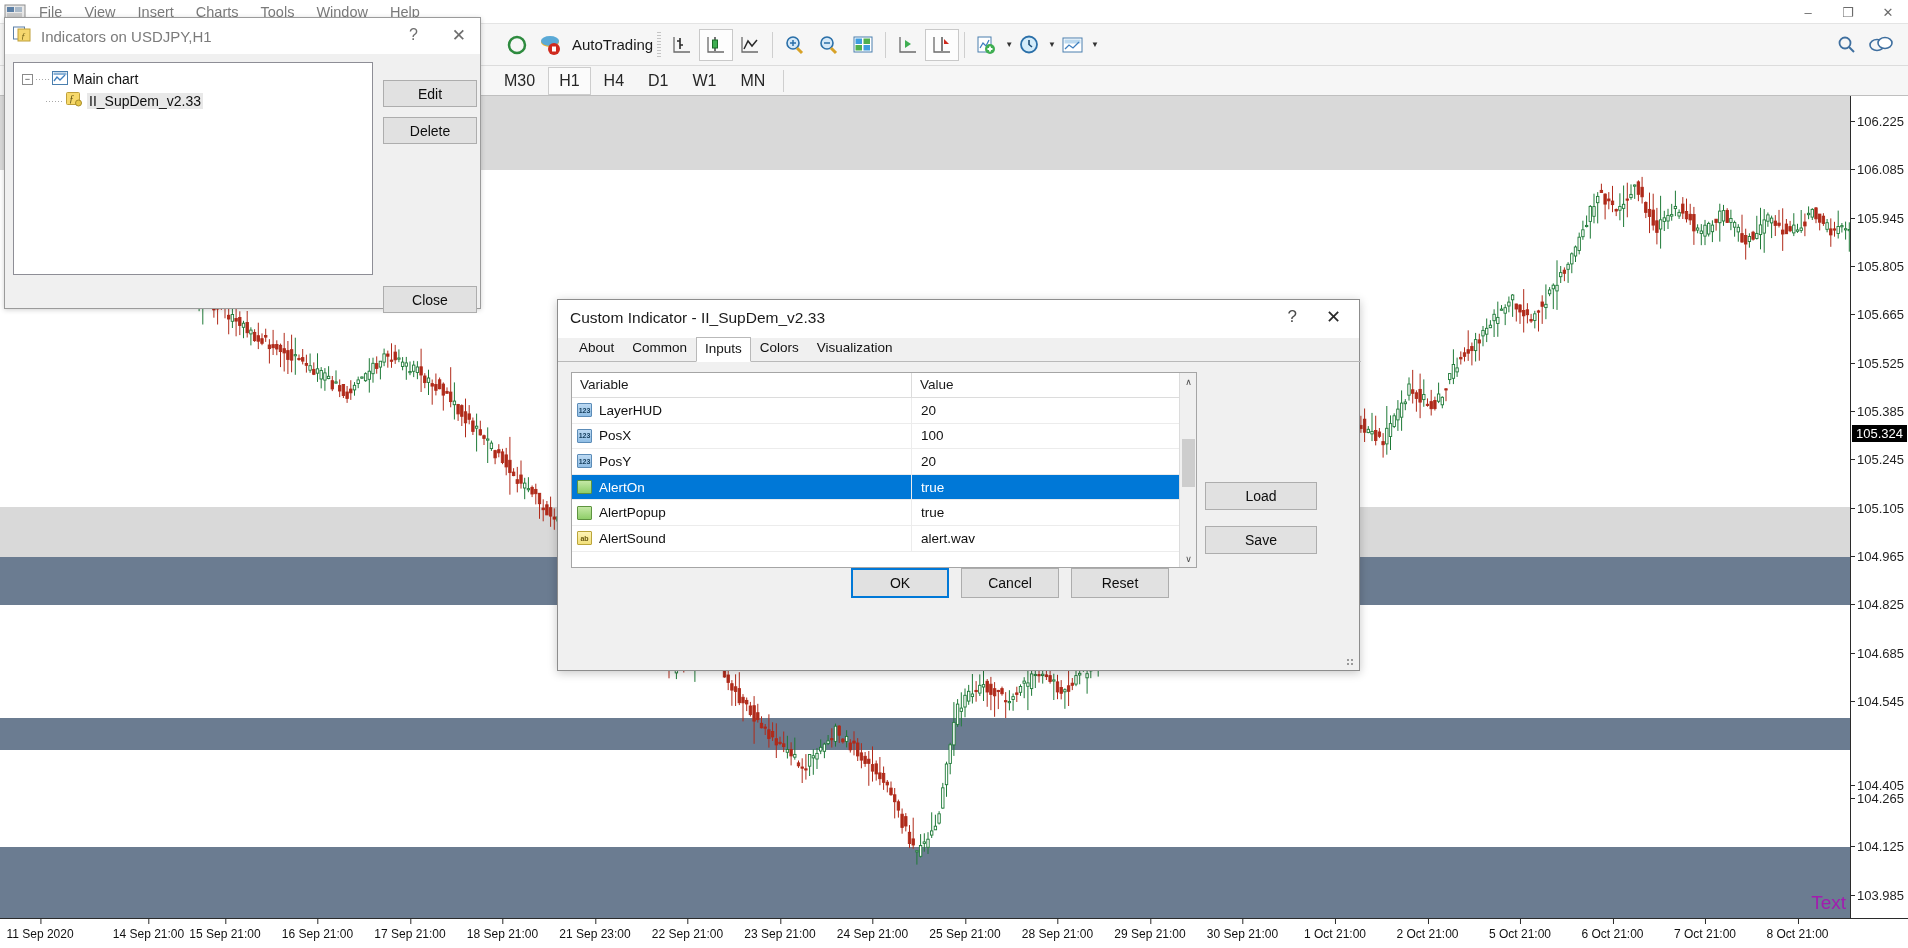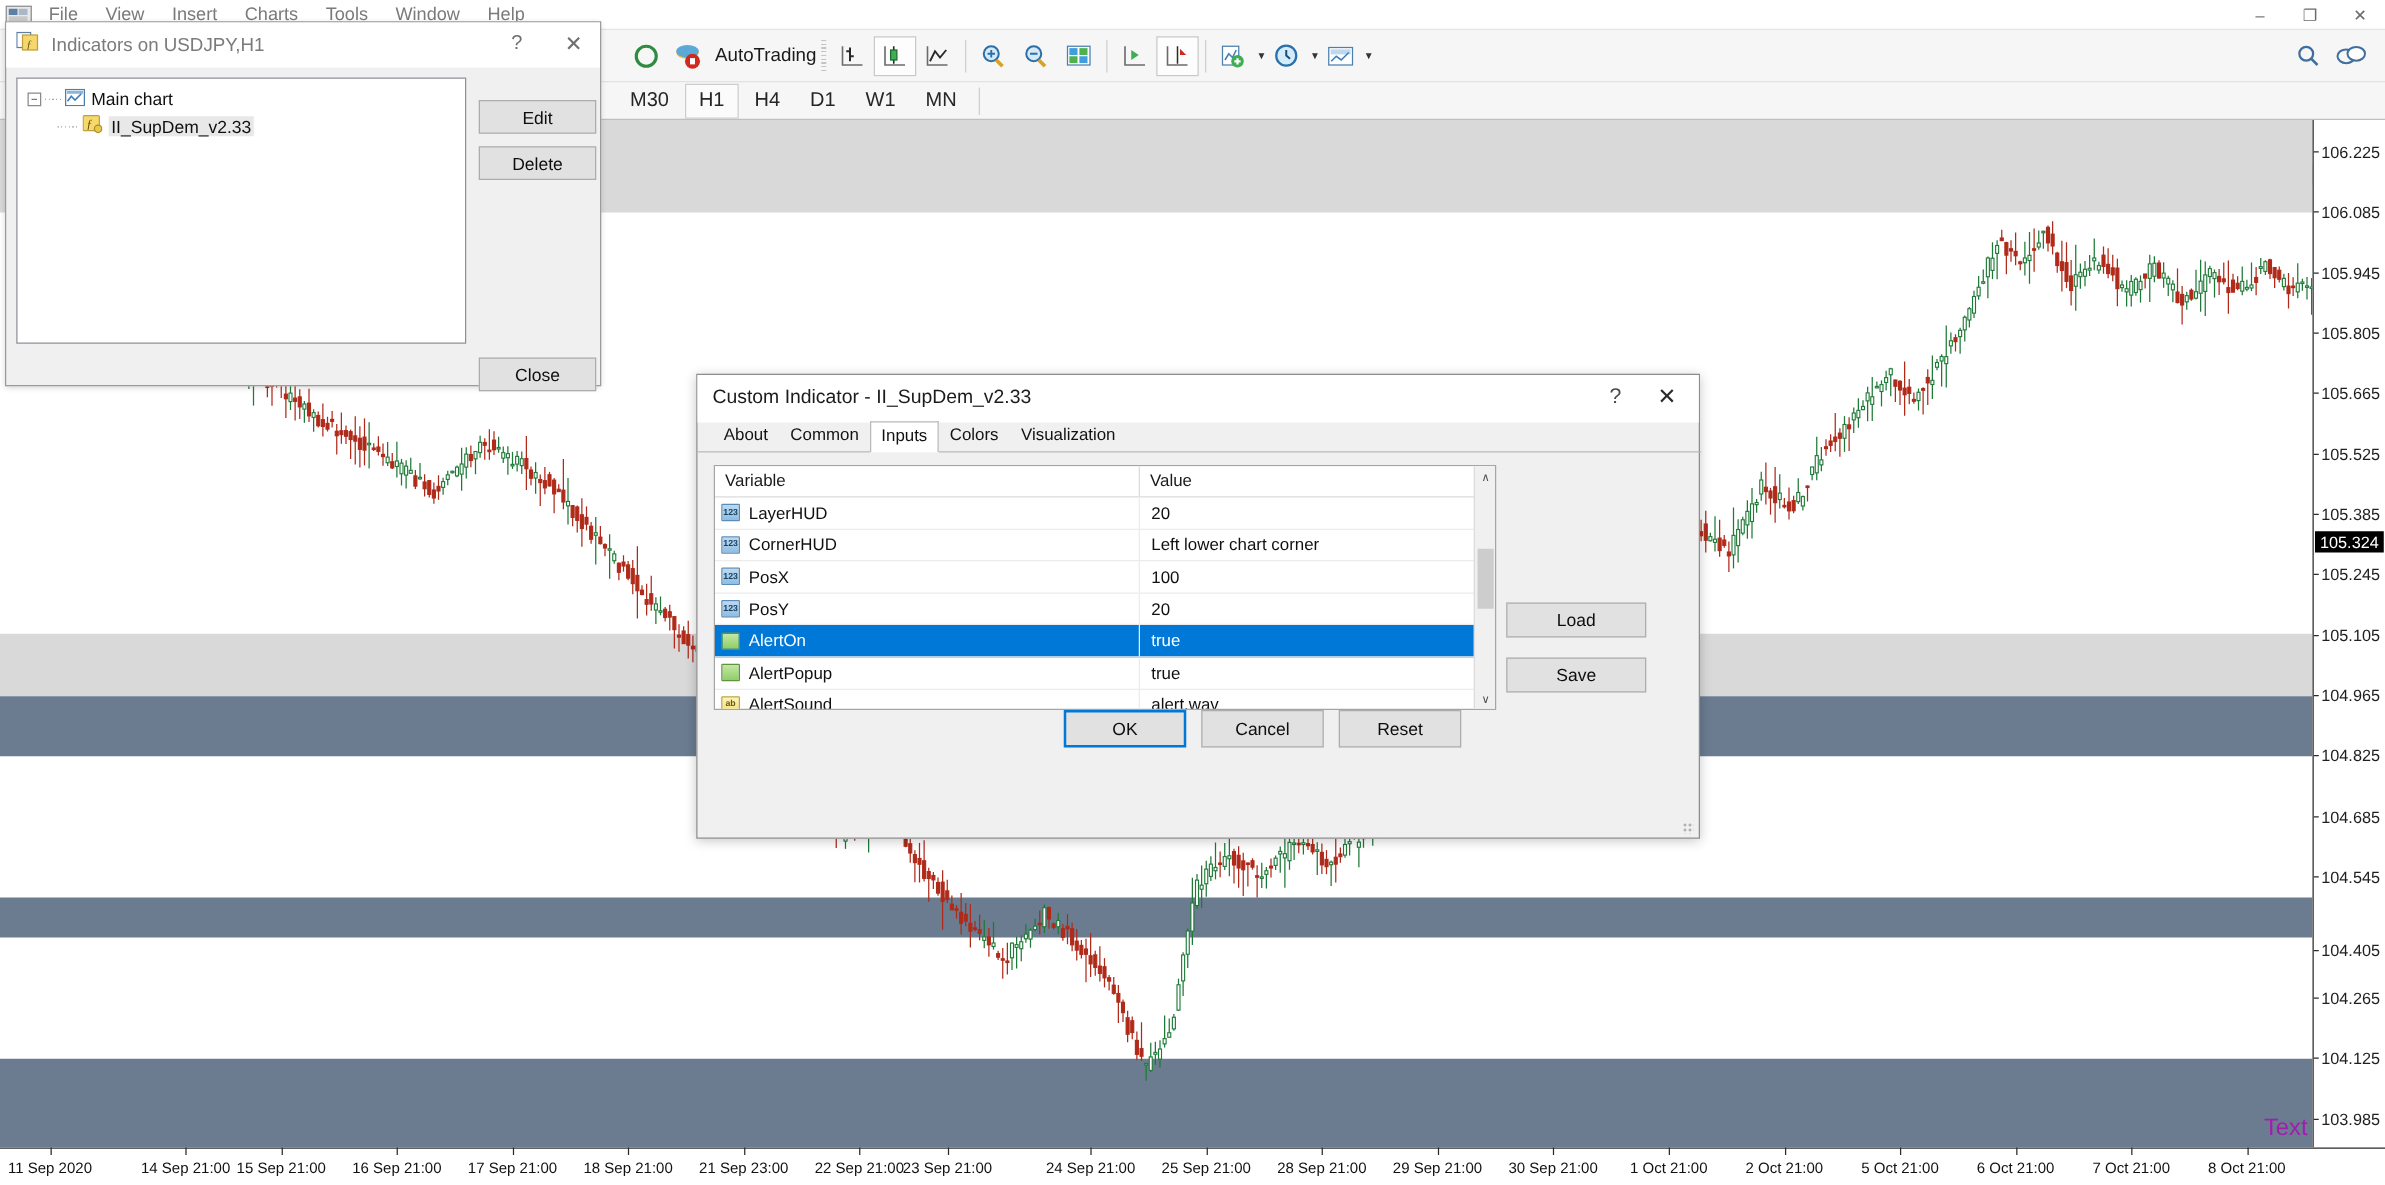--- a/index.html
+++ b/index.html
@@ -1384,39 +1384,39 @@
         <div class="price-tick" style="top: 163.962px;">105.805</div>
         <div class="price-tick" style="top: 212.315px;">105.665</div>
         <div class="price-tick" style="top: 260.668px;">105.525</div>
         <div class="price-tick" style="top: 309.021px;">105.385</div>
         <div class="price-tick" style="top: 357.374px;">105.245</div>
         <div class="price-tick" style="top: 405.727px;">105.105</div>
         <div class="price-tick" style="top: 454.08px;">104.965</div>
         <div class="price-tick" style="top: 502.433px;">104.825</div>
         <div class="price-tick" style="top: 550.786px;">104.685</div>
         <div class="price-tick" style="top: 599.139px;">104.545</div>
-        <div class="price-tick" style="top: 658px;">104.405</div>
+        <div class="price-tick" style="top: 683px;">104.405</div>
         <div class="price-tick" style="top: 695.845px;">104.265</div>
         <div class="price-tick" style="top: 744.197px;">104.125</div>
         <div class="price-tick" style="top: 792.55px;">103.985</div>
       </div>
     <div class="price-current" id="price-current" style="top: 329.089px;">105.324</div>
   </div>
 
   <div class="time-axis">
     <div id="time-ticks">
         <div class="time-tick" style="left: 40px;">11 Sep 2020</div>
         <div class="time-tick" style="left: 132.5px; margin-left: 16px;">14 Sep 21:00</div>
         <div class="time-tick" style="left: 225px;">15 Sep 21:00</div>
         <div class="time-tick" style="left: 317.5px;">16 Sep 21:00</div>
         <div class="time-tick" style="left: 410px;">17 Sep 21:00</div>
         <div class="time-tick" style="left: 502.5px;">18 Sep 21:00</div>
         <div class="time-tick" style="left: 595px;">21 Sep 23:00</div>
         <div class="time-tick" style="left: 687.5px;">22 Sep 21:00</div>
-        <div class="time-tick" style="left: 758px;">23 Sep 21:00</div>
+        <div class="time-tick" style="left: 780px;">23 Sep 21:00</div>
         <div class="time-tick" style="left: 872.5px;">24 Sep 21:00</div>
         <div class="time-tick" style="left: 965px;">25 Sep 21:00</div>
         <div class="time-tick" style="left: 1057.5px;">28 Sep 21:00</div>
         <div class="time-tick" style="left: 1150px;">29 Sep 21:00</div>
         <div class="time-tick" style="left: 1242.5px;">30 Sep 21:00</div>
         <div class="time-tick" style="left: 1335px;">1 Oct 21:00</div>
         <div class="time-tick" style="left: 1427.5px;">2 Oct 21:00</div>
         <div class="time-tick" style="left: 1520px;">5 Oct 21:00</div>
         <div class="time-tick" style="left: 1612.5px;">6 Oct 21:00</div>
         <div class="time-tick" style="left: 1705px;">7 Oct 21:00</div>
@@ -1489,27 +1489,20 @@
         <div class="ci-col-var">Variable</div>
         <div class="ci-col-val">Value</div>
       </div>
       <div id="ci-rows">
           <div class="ci-row">
             <div class="ci-cell-var">
               <span class="vicon num">123</span>
               <span>LayerHUD</span>
             </div>
             <div class="ci-cell-val">20</div>
-          </div>
-          <div class="ci-row">
-            <div class="ci-cell-var">
-              <span class="vicon num">123</span>
-              <span>CornerHUD</span>
-            </div>
-            <div class="ci-cell-val">Left lower chart corner</div>
           </div>
           <div class="ci-row">
             <div class="ci-cell-var">
               <span class="vicon num">123</span>
               <span>PosX</span>
             </div>
             <div class="ci-cell-val">100</div>
           </div>
           <div class="ci-row">
             <div class="ci-cell-var">

